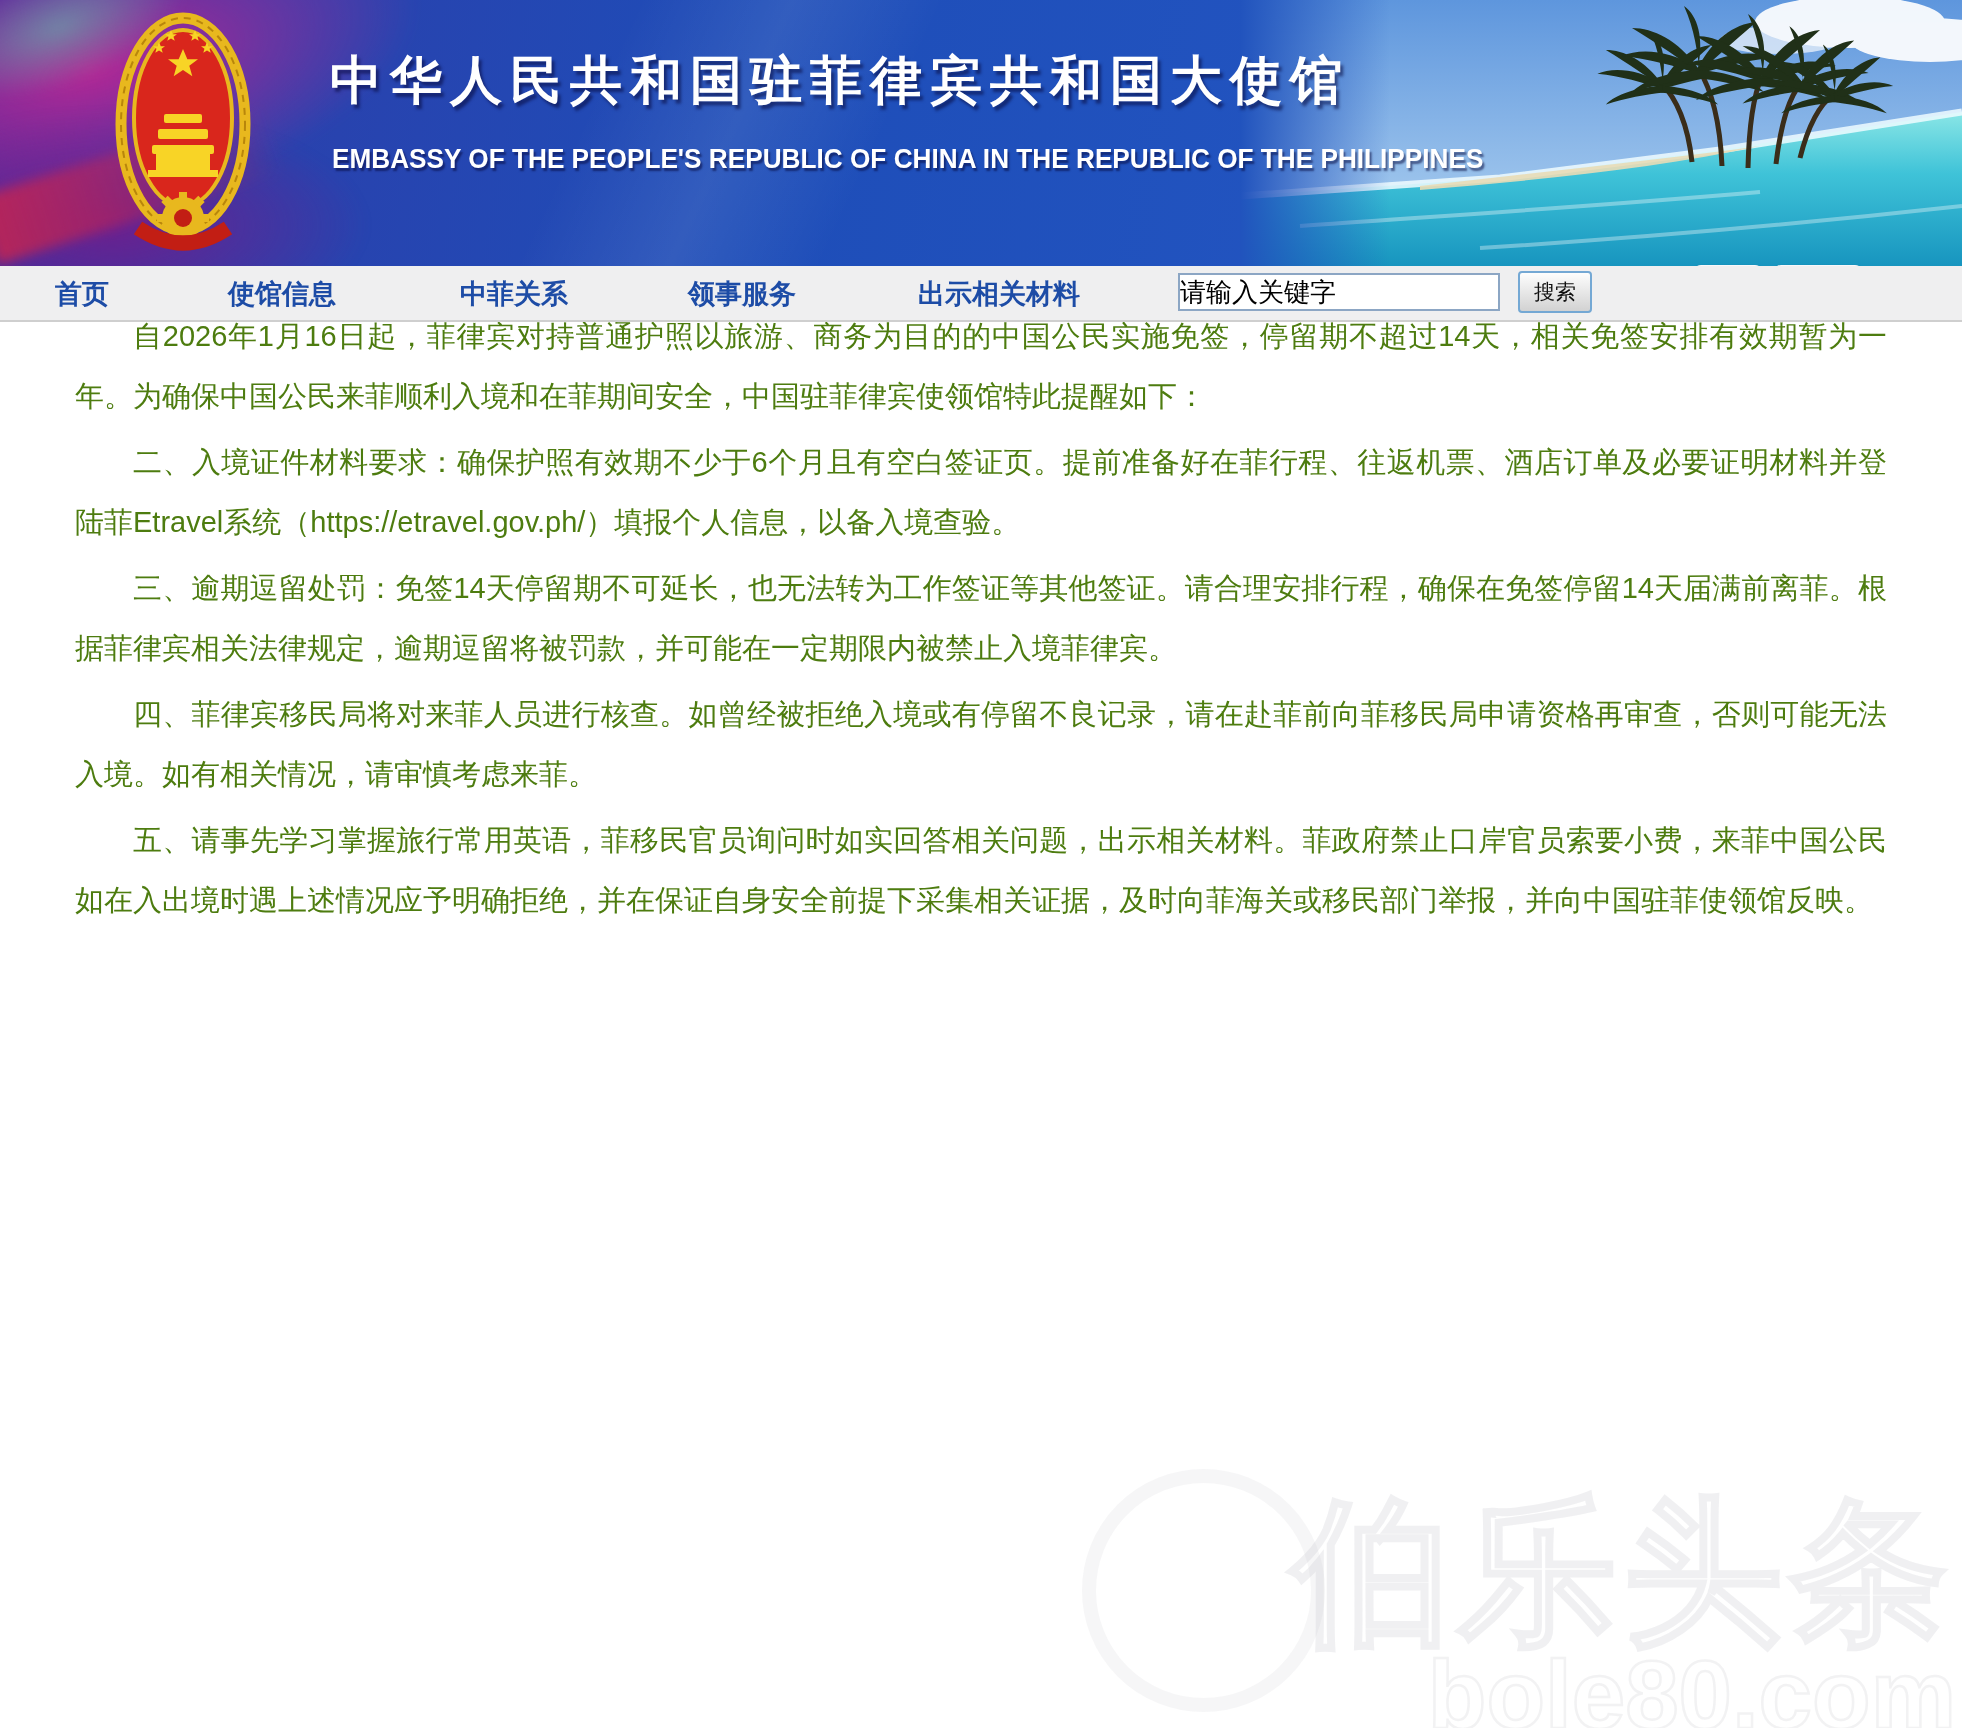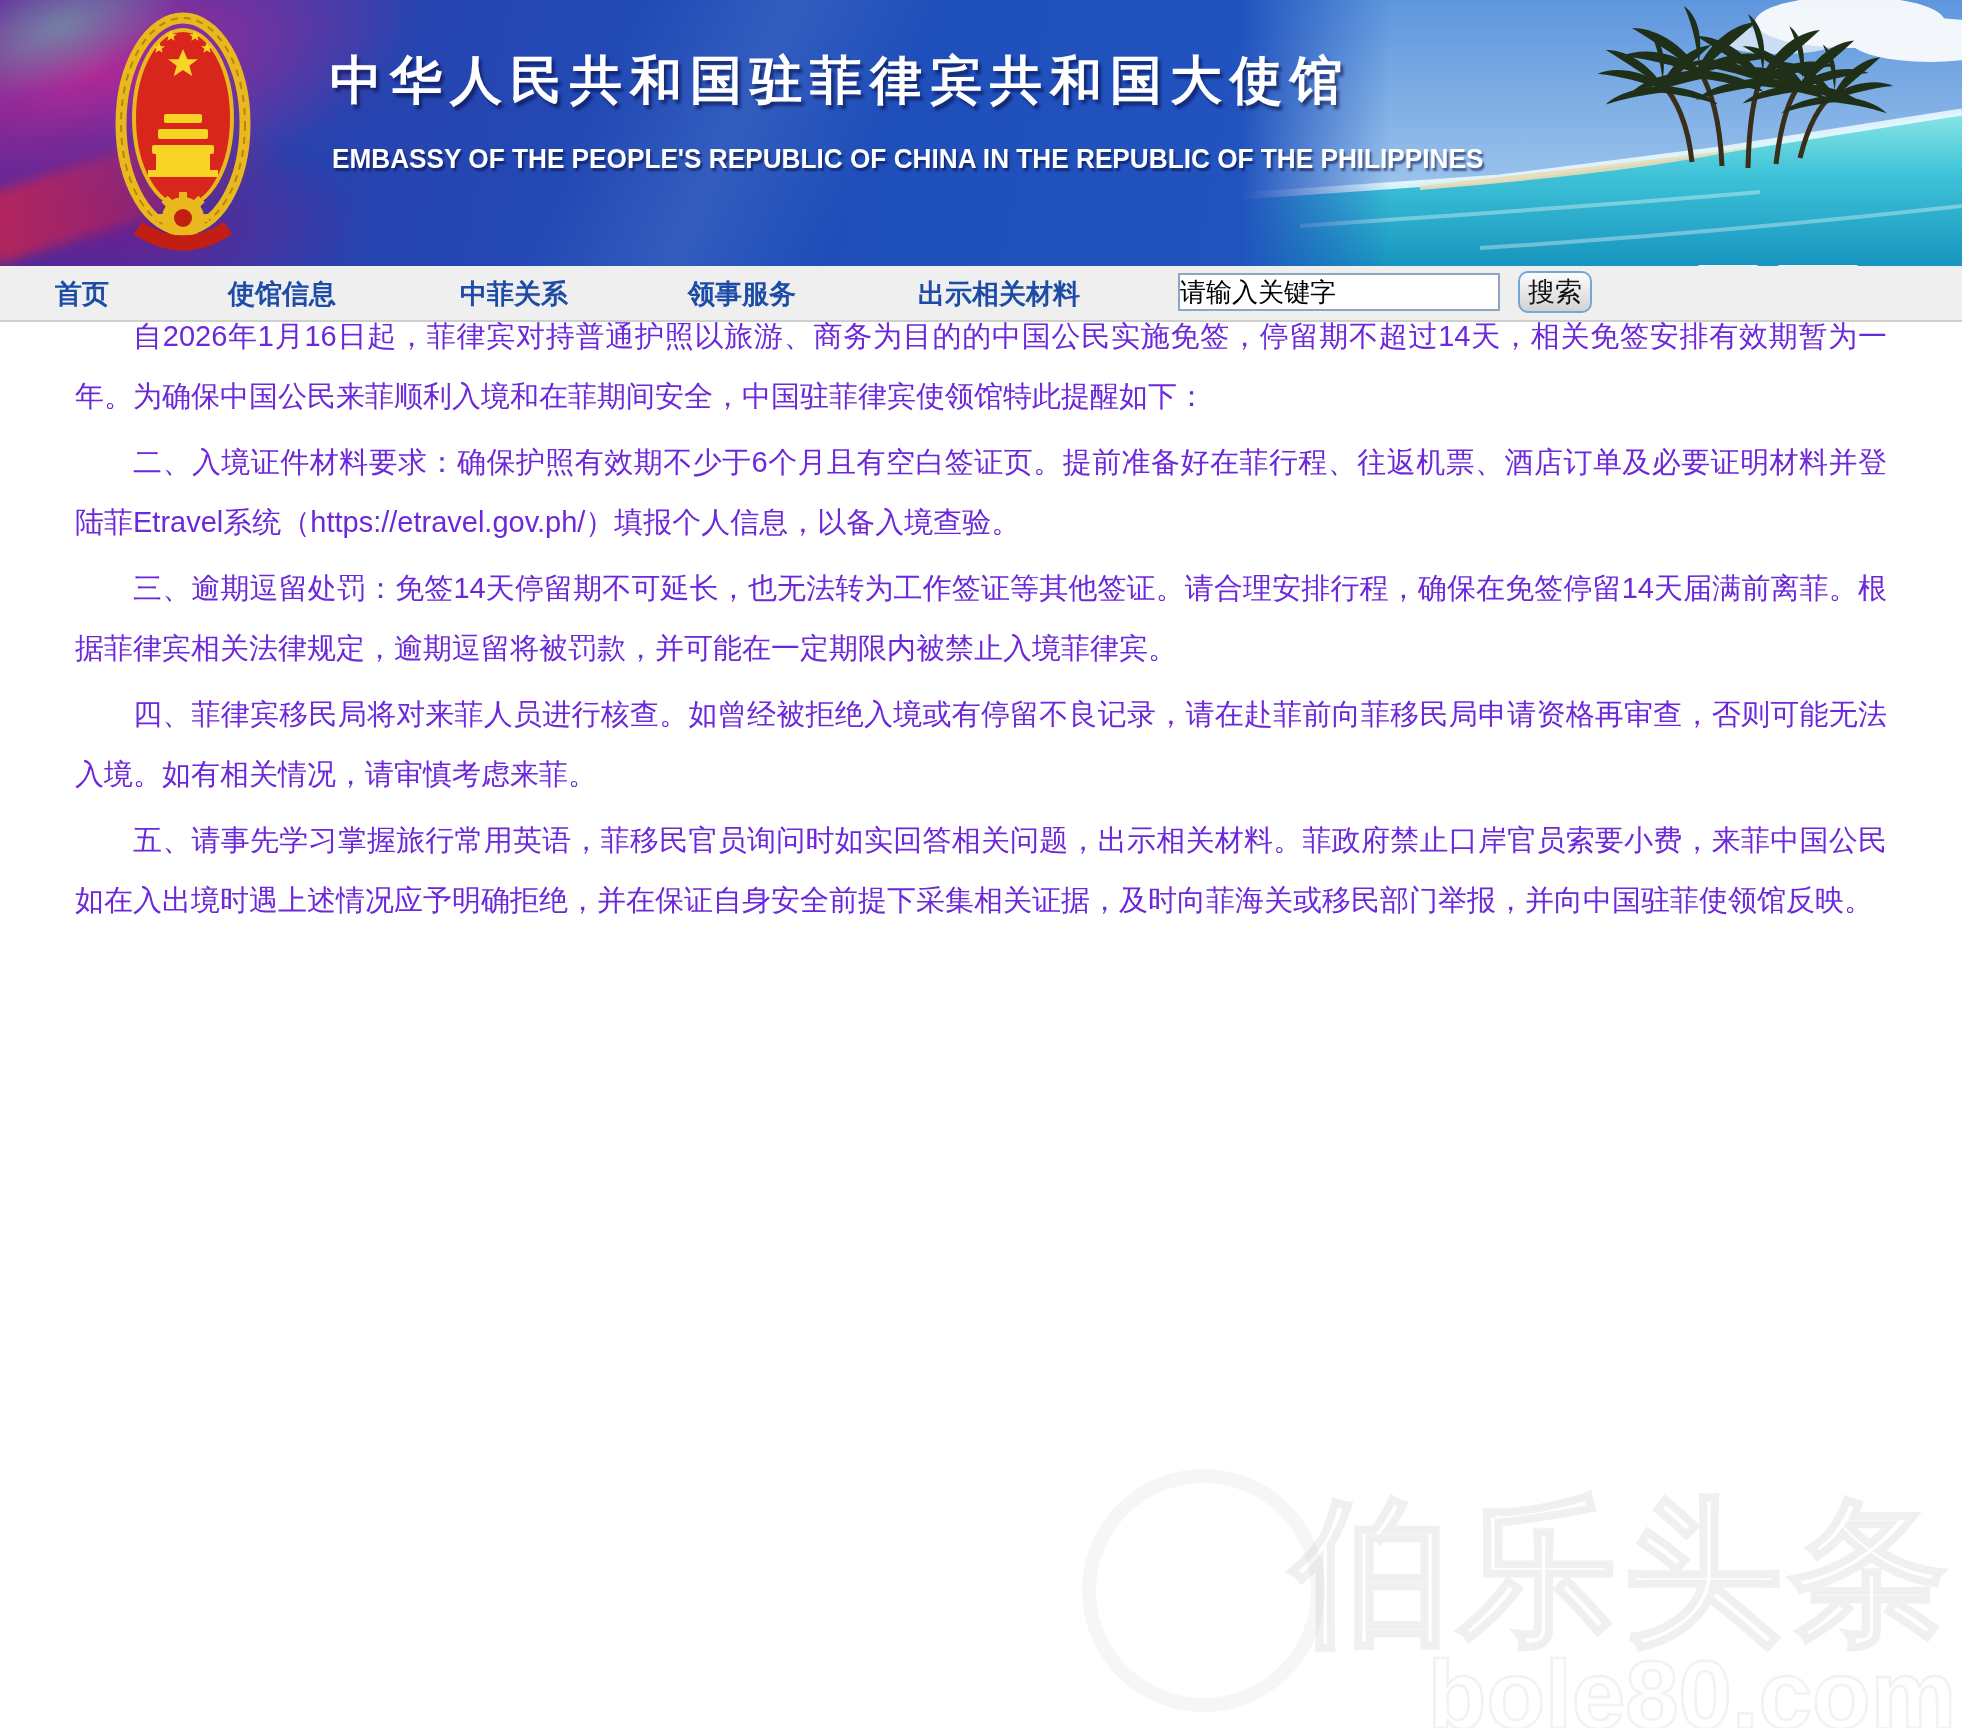--- a/index.html
+++ b/index.html
@@ -35,35 +35,35 @@
 
   
   .nav{position:absolute;left:0;top:266px;width:1962px;height:54px;background:#efeff0;
        border-bottom:2px solid #cfcfcf;}
   .nav a{position:absolute;top:0;height:54px;line-height:56px;font-size:27px;font-weight:bold;
        color:#1d4ca6;text-decoration:none;white-space:nowrap;cursor:pointer;}
   .nav-i0{left:55px;} .nav-i1{left:228px;} .nav-i2{left:460px;} .nav-i3{left:688px;} .nav-i4{left:918px;}
   .search-input{position:absolute;left:1178px;top:7px;width:318px;height:34px;border:2px solid #8ca6c4;
        background:#fff;font-size:26px;padding:0 0;color:#000;font-family:inherit;outline:none;}
   .search-btn{position:absolute;left:1518px;top:5px;width:74px;height:42px;border:2px solid #74a8d4;
-       border-radius:10px;background:linear-gradient(#fdfdfd,#d2d2d2);font-size:27px;color:#111;
+       border-radius:4px;background:linear-gradient(#fdfdfd,#d2d2d2);font-size:21px;color:#111;
        font-family:inherit;cursor:pointer;}
 
   
   .breadcrumb{margin:58px 0 0 25px;font-size:28px;line-height:33px;}
   .breadcrumb a{color:#2e5cb8;text-decoration:none;cursor:pointer;}
   .breadcrumb .sep{color:#333;margin:0 14px;font-size:26px;}
 
   
   h1.article-title{margin:92px 0 0 0;text-align:center;font-size:34px;line-height:40px;
        color:#1a1a1a;font-weight:bold;}
   .article-date{margin-top:18px;text-align:center;font-size:25px;line-height:28px;color:#333;}
   .divider{margin-top:12px;height:2px;background:#cbcbcb;border:none;width:1962px;}
   .article-body{padding:14px 75px 0 75px;}
-  .article-body p{margin:0 0 6px 0;font-size:29px;line-height:60px;color:#6d28d9;
+  .article-body p{margin:0 0 6px 0;font-size:29px;line-height:60px;color:#4d7c0f;
        text-indent:2em;text-align:justify;}
 
   
   .watermark{position:absolute;right:6px;bottom:-14px;text-align:right;pointer-events:none;z-index:5;}
   .wm-circle{position:absolute;left:-210px;bottom:30px;width:215px;height:215px;border-radius:50%;
        border:14px solid rgba(198,200,206,.16);}
   .wm-cn{font-size:158px;font-weight:bold;letter-spacing:8px;color:transparent;
        -webkit-text-stroke:3px rgba(195,197,202,.25);line-height:150px;}
   .wm-en{font-size:96px;font-weight:bold;color:transparent;
        -webkit-text-stroke:2.5px rgba(195,197,202,.22);line-height:95px;}

